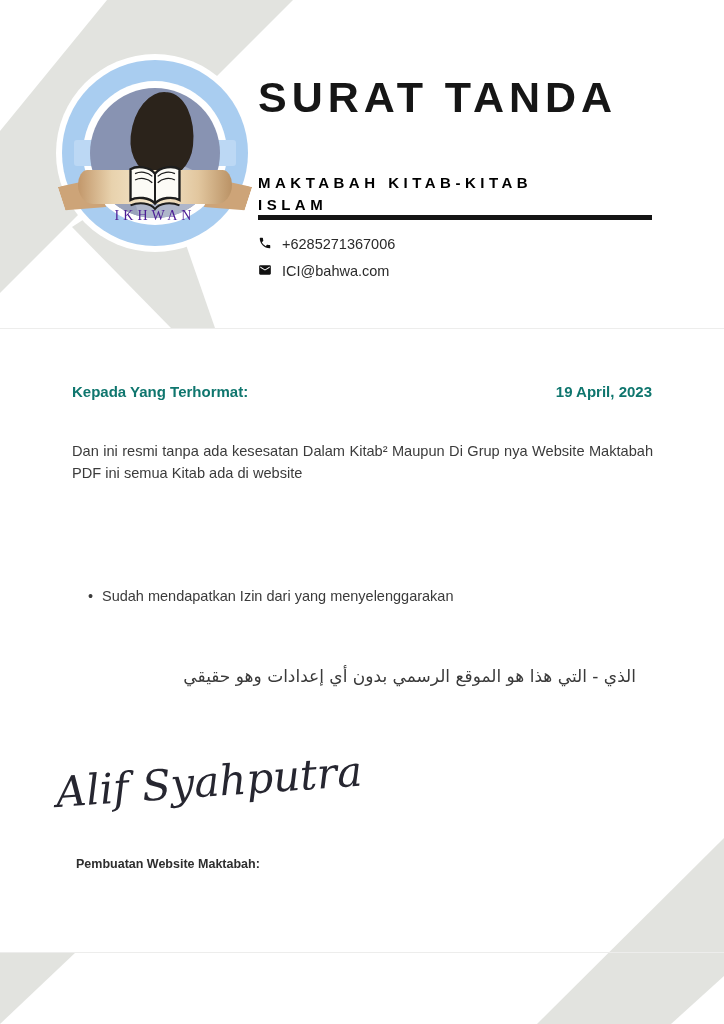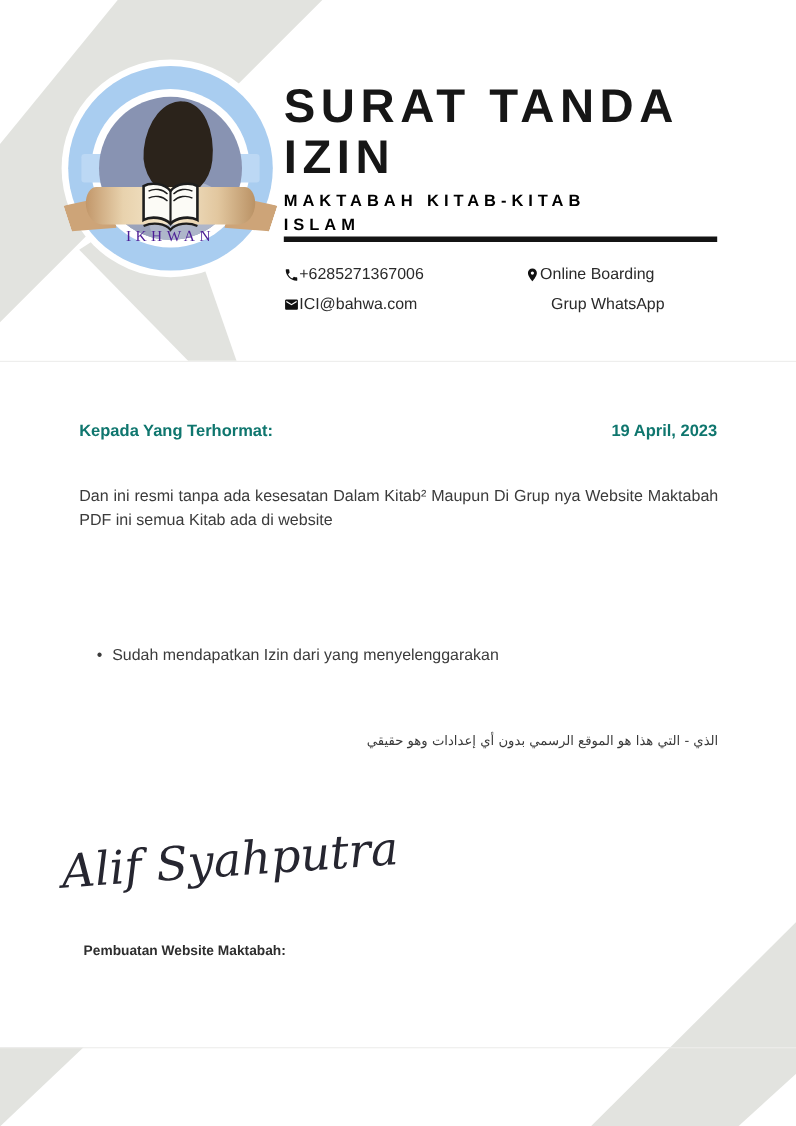--- a/index.html
+++ b/index.html
@@ -59,42 +59,42 @@
   }
   .subtitle {
     position:absolute; left:258px; top:172px; z-index:1;
     font-size:15px; line-height:22px; font-weight:700; letter-spacing:4.5px; color:#000000;
   }
   .rule { position:absolute; left:258px; top:215px; width:394px; height:5px; background:#141414; z-index:1; }
   .contacts { position:absolute; left:258px; top:236px; z-index:1; width:394px; height:56px; }
   .c-col { position:absolute; top:0; }
   .c-col.one { left:0; }
   .c-col.two { left:219px; }
-  .c-row { display:flex; align-items:center; height:27px; font-size:14.5px; color:#2a2a2a; }
+  .c-row { display:flex; height:27px; gap:10px; font-size:14.5px; color:#2a2a2a; }
   .c-icon { width:14px; height:14px; flex:0 0 14px; display:flex; align-items:center; justify-content:center; }
   .c-indent { padding-left:24px; }
 
   
   .kepada {
     position:absolute; left:72px; top:383px; width:580px; z-index:1;
     display:flex; justify-content:space-between;
     font-weight:700; font-size:15px; color:#0f766e;
   }
   .para {
     position:absolute; left:72px; top:440px; width:581px; z-index:1;
     font-size:14.6px; line-height:22.4px; color:#3b3b3b; text-align:justify;
   }
   .bullet-row {
     position:absolute; left:88px; top:588px; z-index:1;
     font-size:14.5px; color:#3b3b3b; padding-left:14px;
   }
   .bullet-row::before { content:"•"; position:absolute; left:0; top:0; color:#3b3b3b; }
   .arabic {
-    position:absolute; left:72px; top:666px; width:581px; z-index:1;
-    text-align:right; direction:rtl; font-size:12px; color:#3a3a3a;
+    position:absolute; left:55px; top:666px; width:581px; z-index:1;
+    text-align:right; direction:rtl; font-size:17px; color:#3a3a3a;
     font-family:"DejaVu Sans", sans-serif;
   }
   .sig-name {
     position:absolute; left:56px; top:768px; z-index:1;
     font-family:"DejaVu Serif", serif; font-style:italic; font-size:42px; color:#262630;
     transform:rotate(-4deg); transform-origin:left center;
   }
   .sig-label { position:absolute; left:76px; top:857px; z-index:1; font-size:12.5px; font-weight:700; color:#2e2e2e; }
 </style>
 </head>
@@ -131,21 +131,20 @@
         <path d="M32 11 L32 44" stroke="#1d1d1d" stroke-width="2.2" fill="none"></path>
         <path d="M10 11 C16 8 24 9 29 14 M10 18 C16 15 24 16 29 21 M54 11 C48 8 40 9 35 14 M54 18 C48 15 40 16 35 21" stroke="#1d1d1d" stroke-width="1.4" fill="none"></path>
         <path d="M5 46 C14 42 27 43 32 50 C37 43 50 42 59 46" fill="none" stroke="#1d1d1d" stroke-width="2.2"></path>
       </svg>
     </div>
     <div class="brand">IKHWAN</div>
   </div>
 
   <div class="title">
     <div>SURAT TANDA</div>
-    <div>IZIN</div>
   </div>
   <div class="subtitle">
     <div>MAKTABAH KITAB-KITAB</div>
     <div>ISLAM</div>
   </div>
   <div class="rule"></div>
 
   <div class="contacts">
     <div class="c-col one">
       <div class="c-row">
@@ -158,33 +157,20 @@
       </div>
       <div class="c-row">
         <span class="c-icon">
           <svg viewBox="0 0 24 24" width="14" height="14">
               <path fill="#111" d="M20 4H4c-1.1 0-2 .9-2 2v12c0 1.1.9 2 2 2h16c1.1 0 2-.9 2-2V6c0-1.1-.9-2-2-2zm0 4l-8 5-8-5V6l8 5 8-5v2z"></path>
             </svg>
         </span>
         <span>ICI@bahwa.com</span>
       </div>
     </div>
-    <div class="c-col two">
-      <div class="c-row">
-        <span class="c-icon">
-          <svg viewBox="0 0 24 24" width="14" height="14">
-              <path fill="#111" d="M12 2C8.13 2 5 5.13 5 9c0 5.25 7 13 7 13s7-7.75 7-13c0-3.87-3.13-7-7-7zm0 9.5c-1.38 0-2.5-1.12-2.5-2.5S10.62 6.5 12 6.5s2.5 1.12 2.5 2.5-1.12 2.5-2.5 2.5z"></path>
-            </svg>
-        </span>
-        <span>Online Boarding</span>
-      </div>
-      <div class="c-row c-indent">
-        <span>Grup WhatsApp</span>
-      </div>
-    </div>
   </div>
 
   <div class="kepada">
     <span>Kepada Yang Terhormat:</span>
     <span>19 April, 2023</span>
   </div>
 
   <div class="para">
     <div>Dan ini resmi tanpa ada kesesatan Dalam Kitab² Maupun Di Grup nya Website Maktabah PDF ini semua Kitab ada di website</div>
   </div>

